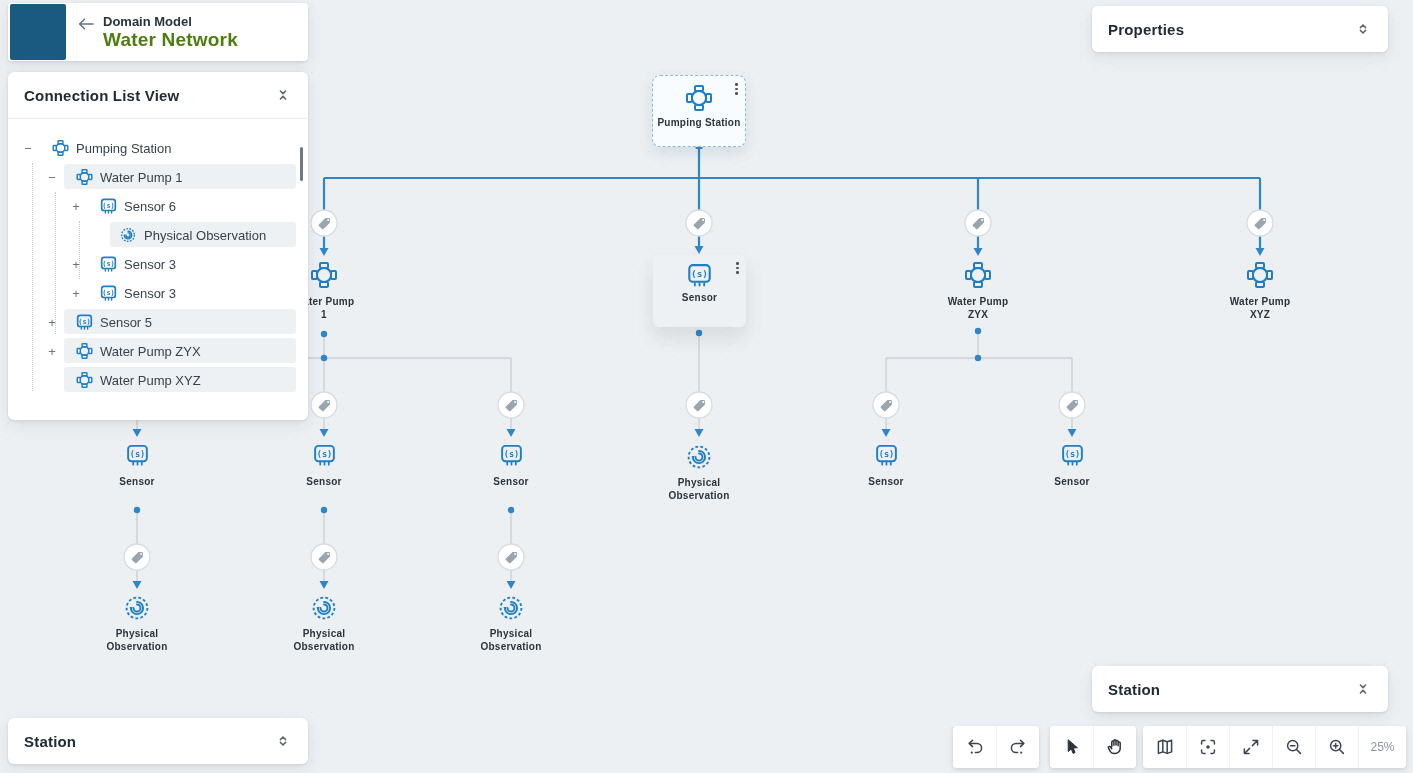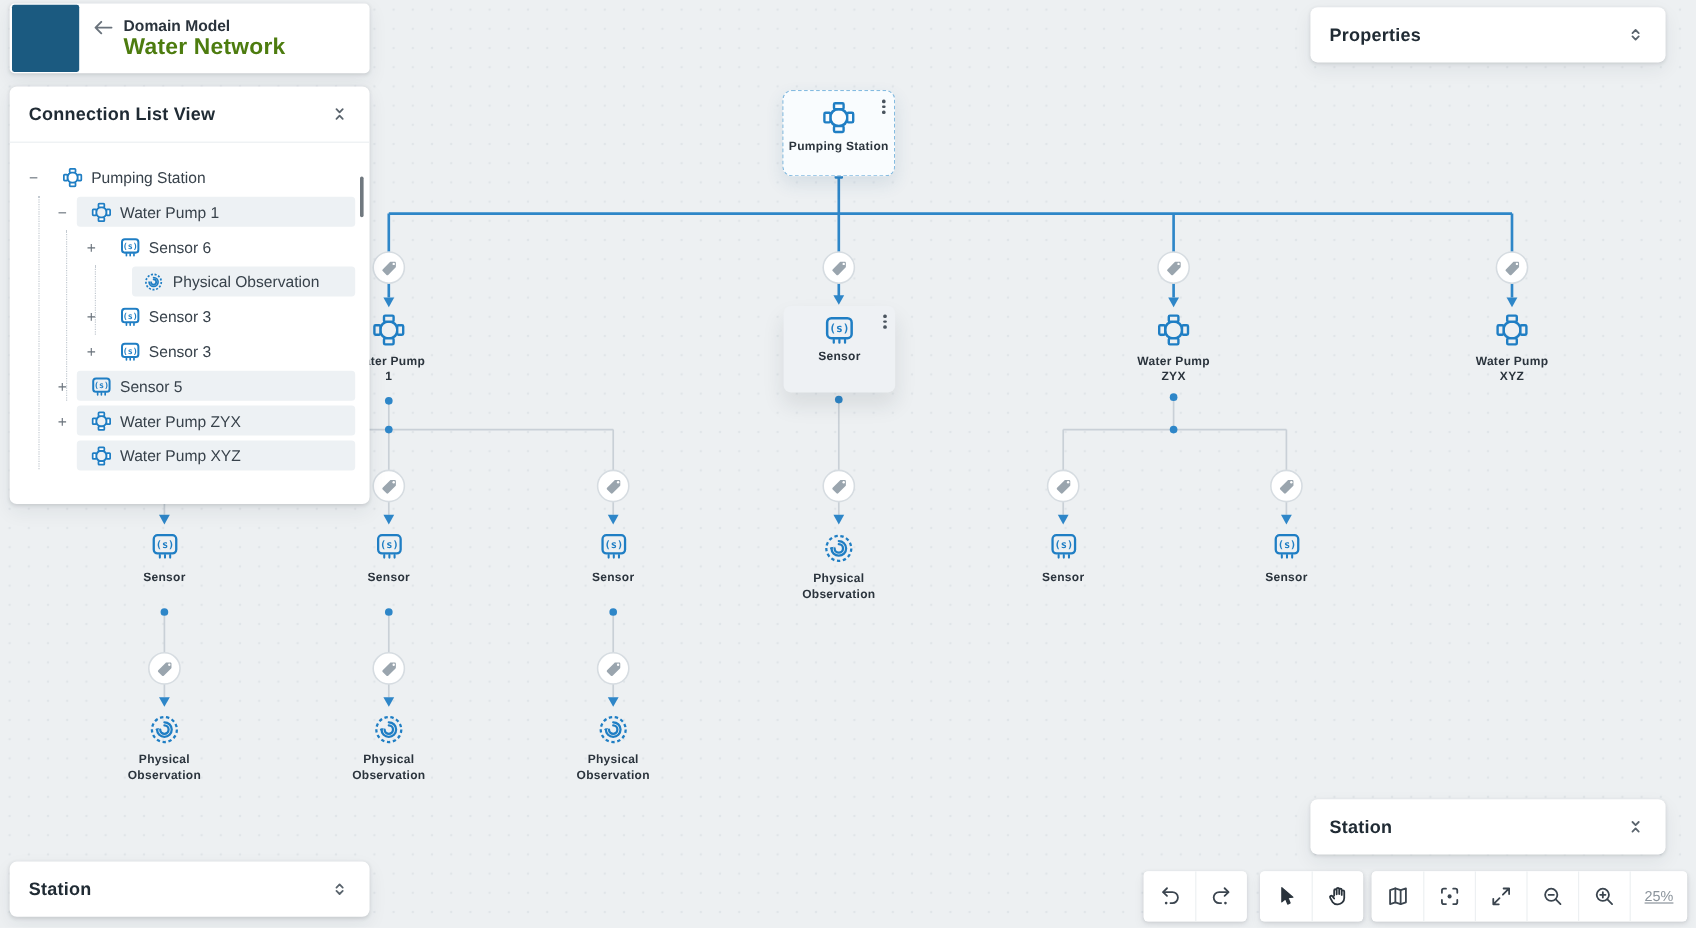--- a/index.html
+++ b/index.html
@@ -56,21 +56,21 @@
 
   
   #properties { left:1092px; top:6px; width:296px; height:46px; }
   #metadata  { left:1092px; top:666px; width:296px; height:46px; }
   #library   { left:8px; top:718px; width:300px; height:46px; }
 
   
   .tb-group { position:absolute; top:726px; display:flex; background:#fff; border-radius:4px; z-index:10;
               box-shadow:0 1px 3px rgba(30,40,50,.12), 0 4px 10px rgba(30,40,50,.06); overflow:hidden; }
   .tb-btn { width:43px; height:42px; display:flex; align-items:center; justify-content:center;
-            border-left:1px solid #edf0f2; cursor:pointer; background:#fff;text-decoration:underline; }
+            border-left:1px solid #edf0f2; cursor:pointer; background:#fff; }
   .tb-btn:first-child { border-left:none; }
   #tb-undo-group { left:953px; }
   #tb-cursor-group { left:1050px; }
   #tb-view-group { left:1143px; }
   .tb-zoomlevel { width:48px; font-size:12px; color:#8b949c; }
 </style>
 </head>
 <body>
 
 <svg id="edges" width="1413" height="773">

